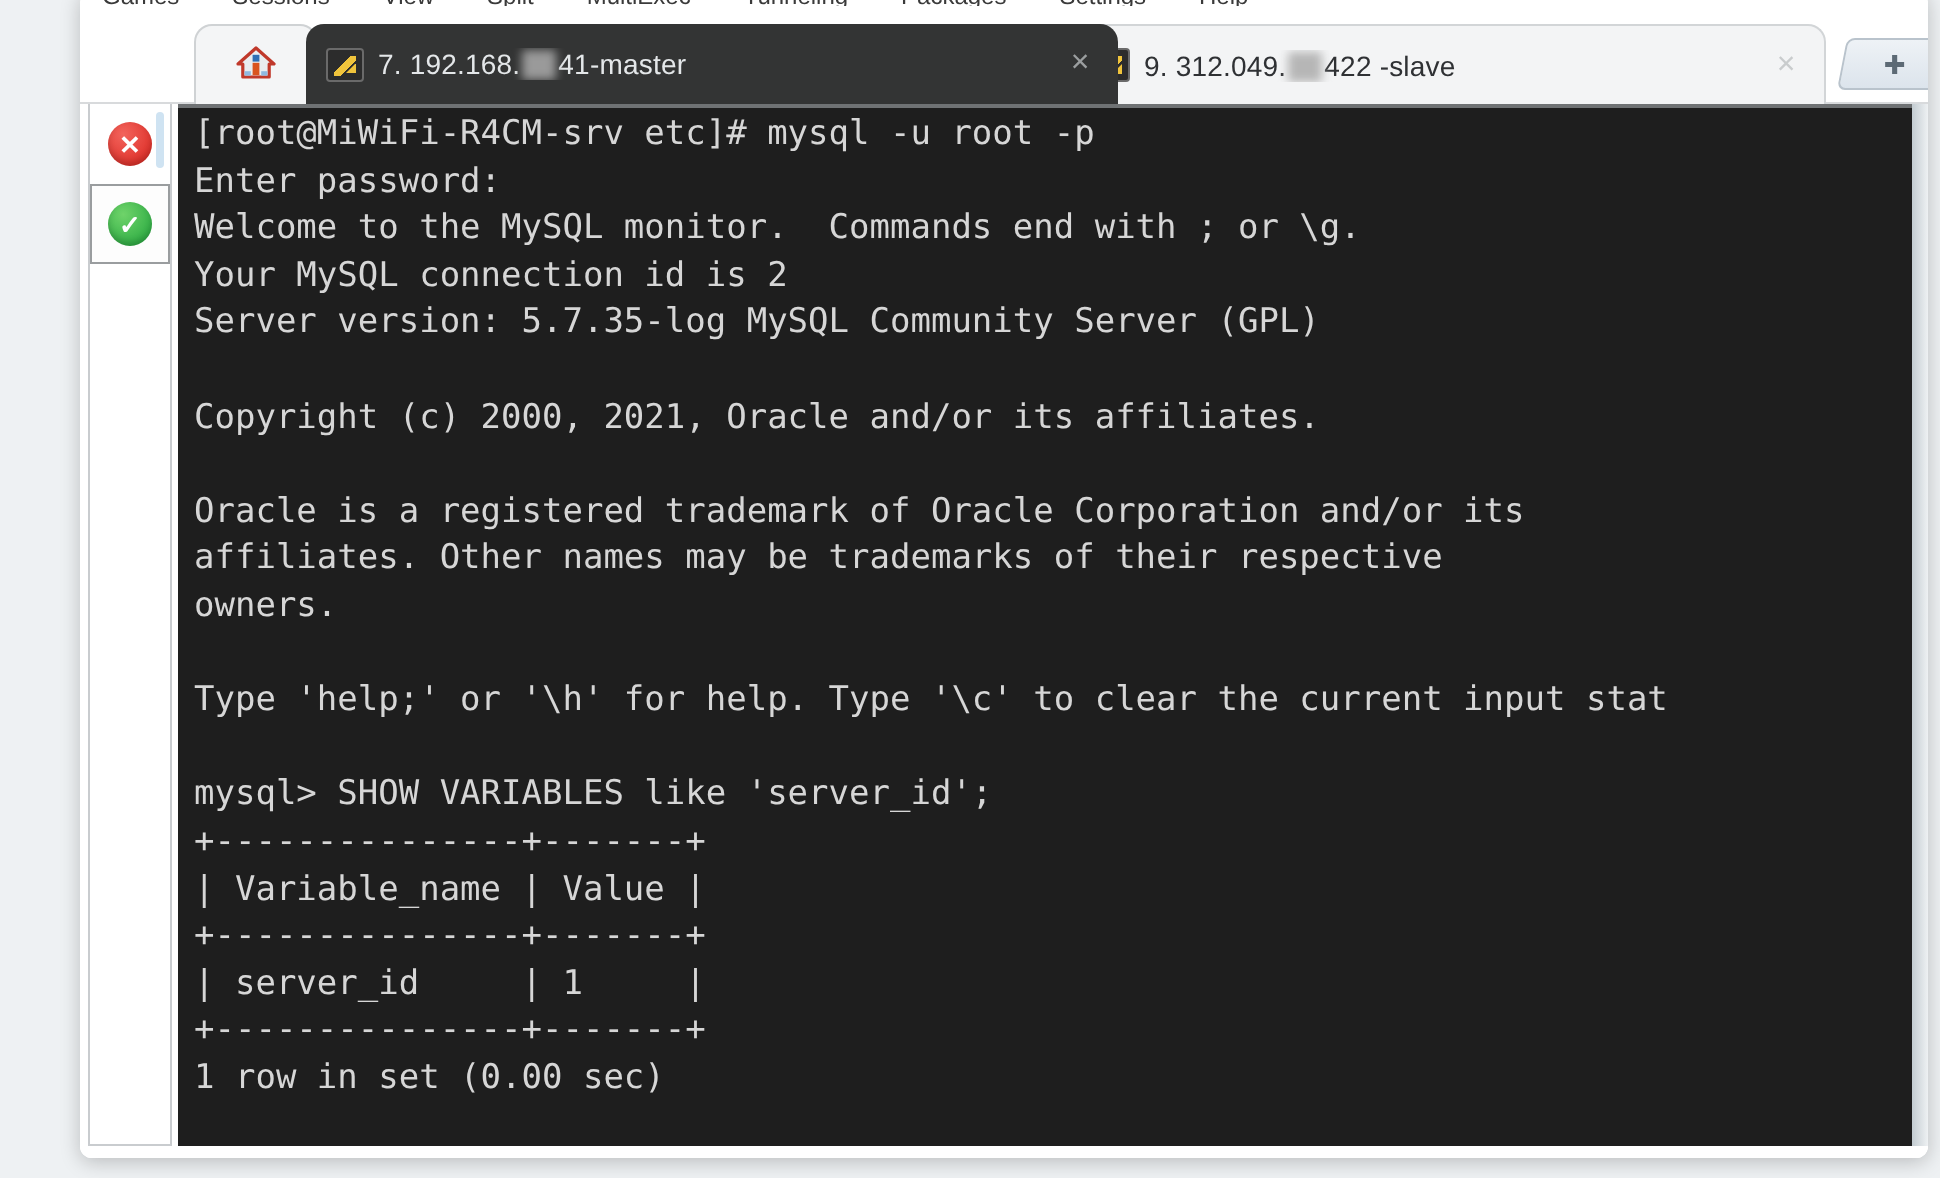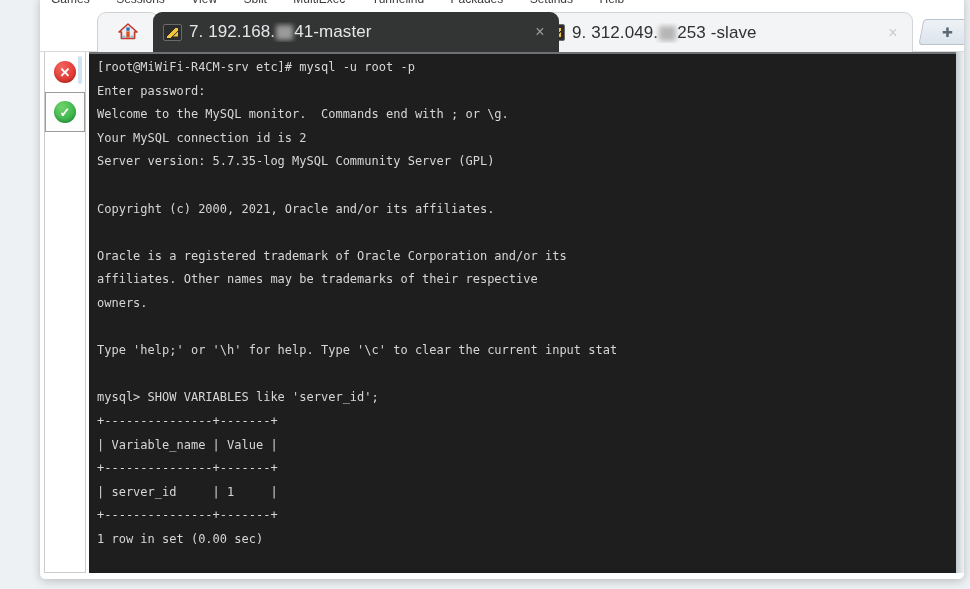--- a/index.html
+++ b/index.html
@@ -130,21 +130,21 @@
   .tab-icon::after {
     content: "";
     position: absolute;
     right: 3px; bottom: 3px;
     width: 5px; height: 5px;
     background: #f0c43c;
     clip-path: polygon(0 100%, 100% 100%, 100% 0);
   }
 
   .tab-title {
-    font-size: 17px;
+    font-size: 14px;
     letter-spacing: .1px;
     flex: 1 1 auto;
     overflow: hidden;
   }
   .tab-title .ip-mask {
     display: inline-block;
     width: 17px;
     height: 15px;
     vertical-align: -3px;
     background: #9a9a9a;
@@ -247,21 +247,21 @@
     background: #1e1e1e;
     border-top: 2px solid #6f7274;
     overflow: hidden;
   }
   #terminal-text {
     position: absolute;
     left: 8px;
     top: 2px;
     width: 859px;
     font-family: "DejaVu Sans Mono", "Liberation Mono", monospace;
-    font-size: 12px;
+    font-size: 17px;
     line-height: 23.6px;
     color: #d6d6d6;
     white-space: pre;
     letter-spacing: 0px;
   }
   #terminal-text .line { height: 23.6px; }
 
   
   #terminal-gutter {
     position: absolute;
@@ -313,21 +313,21 @@
       </div>
 
       <div class="tab" id="tab-master">
         <span class="tab-icon"></span>
         <span class="tab-title"><span>7. 192.168.</span><span class="ip-mask"></span><span>41-master</span></span>
         <span class="tab-close">×</span>
       </div>
 
       <div class="tab" id="tab-slave">
         <span class="tab-icon"></span>
-        <span class="tab-title"><span>9. 312.049.</span><span class="ip-mask"></span><span>253 -slave</span></span>
+        <span class="tab-title"><span>9. 312.049.</span><span class="ip-mask"></span><span>422 -slave</span></span>
         <span class="tab-close">×</span>
       </div>
 
       <div id="new-tab-button">
         <span class="plus-glyph">✚</span>
       </div>
 
     </div>
 
     <div id="work-area">

